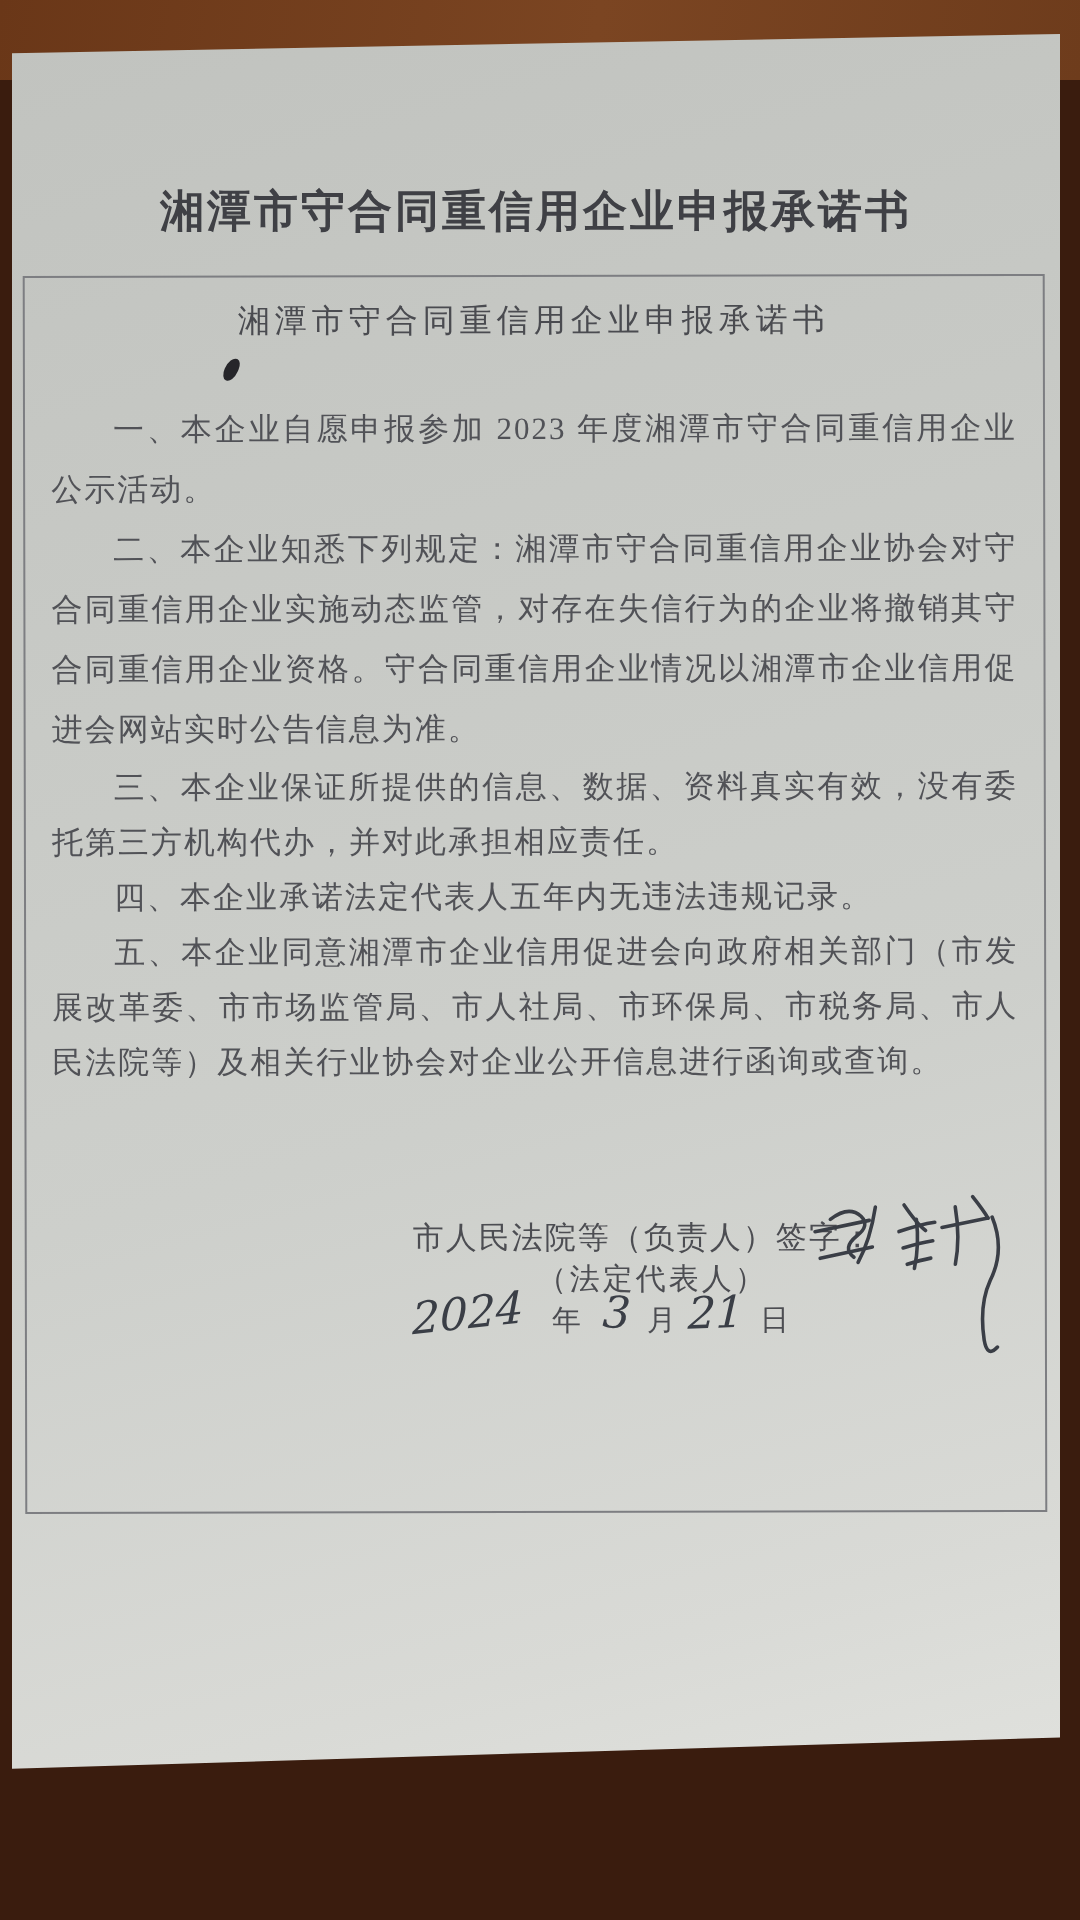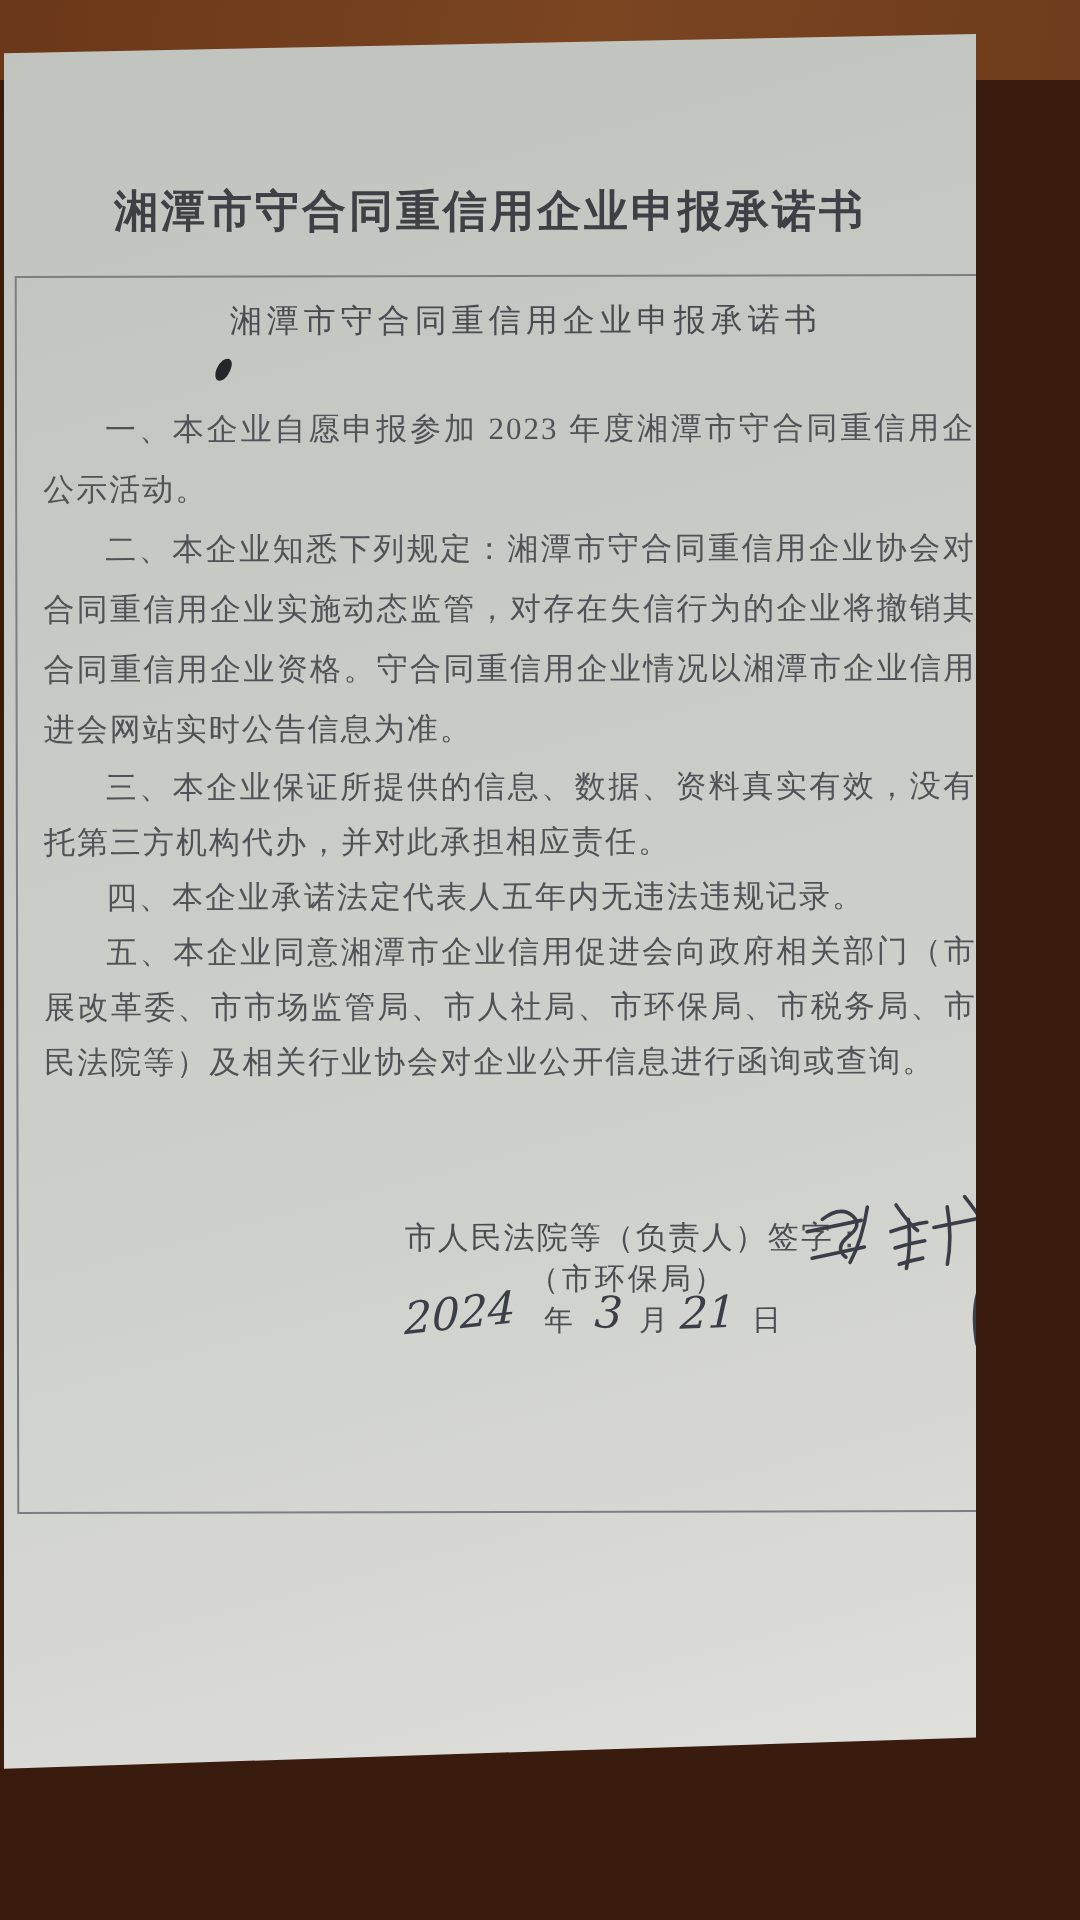--- a/index.html
+++ b/index.html
@@ -11,21 +11,21 @@
   .photo{position:absolute;inset:0;}
   .wood-top{
     position:absolute;left:0;top:0;width:1080px;height:80px;
     background:linear-gradient(100deg,#6a3718 0%,#7b4522 55%,#6e3c1c 100%);
   }
   .wood-bottom{
     position:absolute;left:0;top:1660px;width:1080px;height:260px;
     background:linear-gradient(100deg,#60globalcc 0%,#4d2310 0%,#572915 25%,#3c1c0d 60%,#1c0e08 85%,#120804 100%);
   }
   .paper{
-    position:absolute;left:4px;top:34px;width:972px;height:1740px;
+    position:absolute;left:12px;top:34px;width:1048px;height:1740px;
     background:linear-gradient(165deg,#c1c3bf 0%,#c7c9c5 30%,#cdcfcb 60%,#d9dad6 88%,#e0e1dd 100%);
     clip-path:polygon(0 1.1%,100% 0%,100% 97.9%,55% 98.7%,0 99.7%);
   }
   .main-title{
     position:absolute;top:148px;left:0;width:100%;
     text-align:center;font-size:44px;font-weight:bold;letter-spacing:3px;color:#3f4045;
   }
   .doc-box{
     position:absolute;left:12px;top:241px;width:1022px;height:1238px;
     border:2px solid #7d7e82;transform:rotate(-0.12deg);box-sizing:border-box;
@@ -106,21 +106,21 @@
         <path d="M95,56 q21,-7 35,-9"></path>
         <path d="M99,72 q17,-5 29,-7"></path>
         <path d="M103,88 q13,-4 23,-6"></path>
         <path d="M112,44 q3,25 -2,48"></path>
         <path d="M150,32 q5,30 0,56"></path>
         <path d="M137,52 l45,-9"></path>
         <path d="M167,22 q11,14 15,21"></path>
         <path d="M186,42 q13,32 -2,62 q-11,24 -6,58 q3,18 13,7"></path>
       </svg>
 
-      <div class="seal-row">（市环保局）</div>
+      <div class="seal-row">（法定代表人）</div>
 
       <div class="date-row">
         <span class="hw hw-year">2024</span>
         <span class="printed-unit gap-a">年</span>
         <span class="hw hw-month">3</span>
         <span class="printed-unit gap-b">月</span>
         <span class="hw hw-day">21</span>
         <span class="printed-unit gap-c">日</span>
       </div>
 

